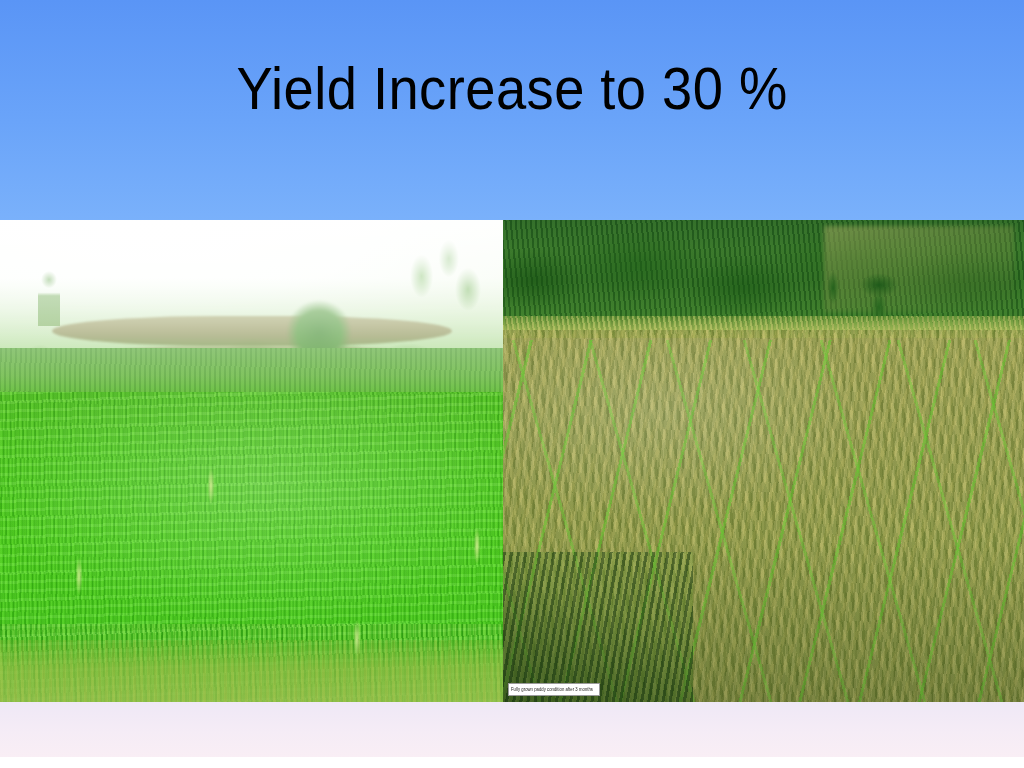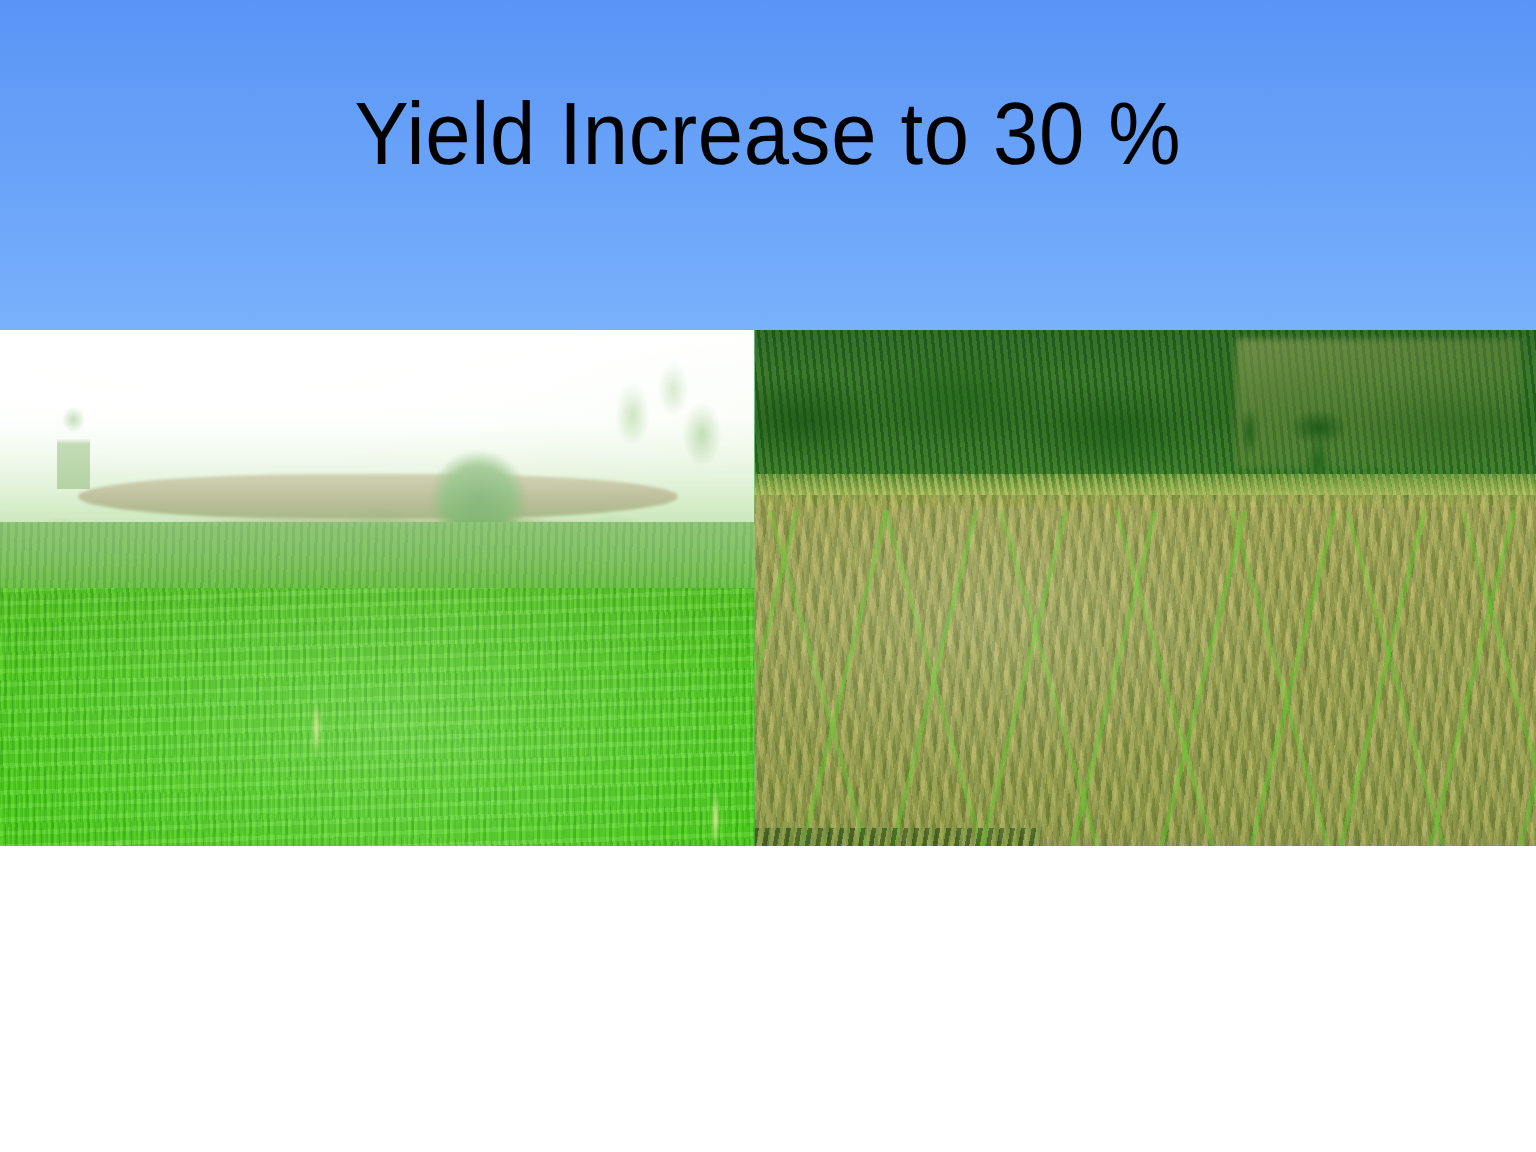--- a/index.html
+++ b/index.html
@@ -8,21 +8,21 @@
     padding: 0;
     background: #ffffff;
   }
   body {
     font-family: "Liberation Sans", sans-serif;
   }
 
   .slide {
     position: relative;
     width: 1024px;
-    height: 564px;
+    height: 757px;
     overflow: hidden;
     background: #22c55e;
   }
 
   
   .title-band {
     position: absolute;
     left: 0;
     top: 0;
     width: 1024px;

